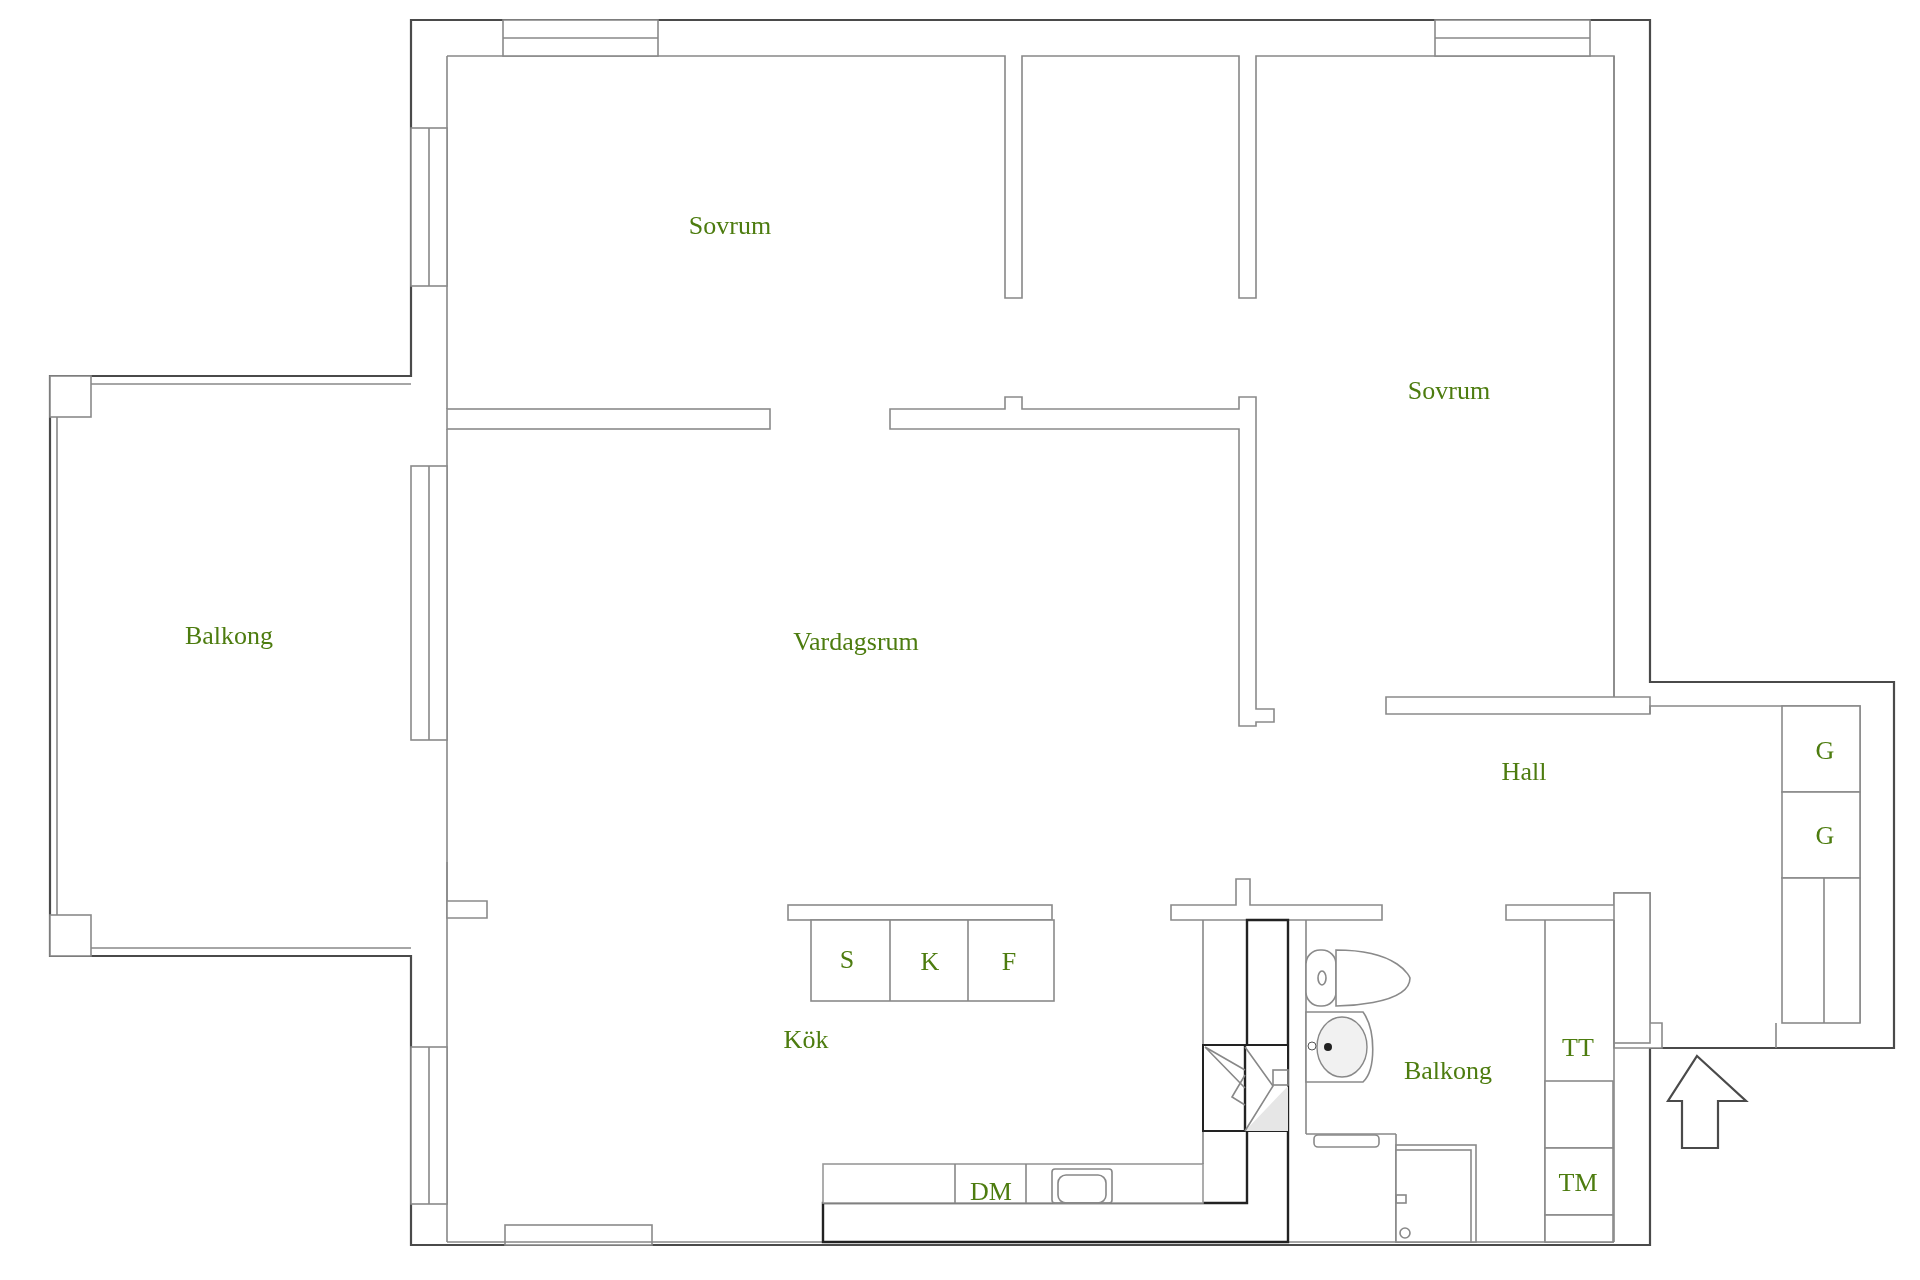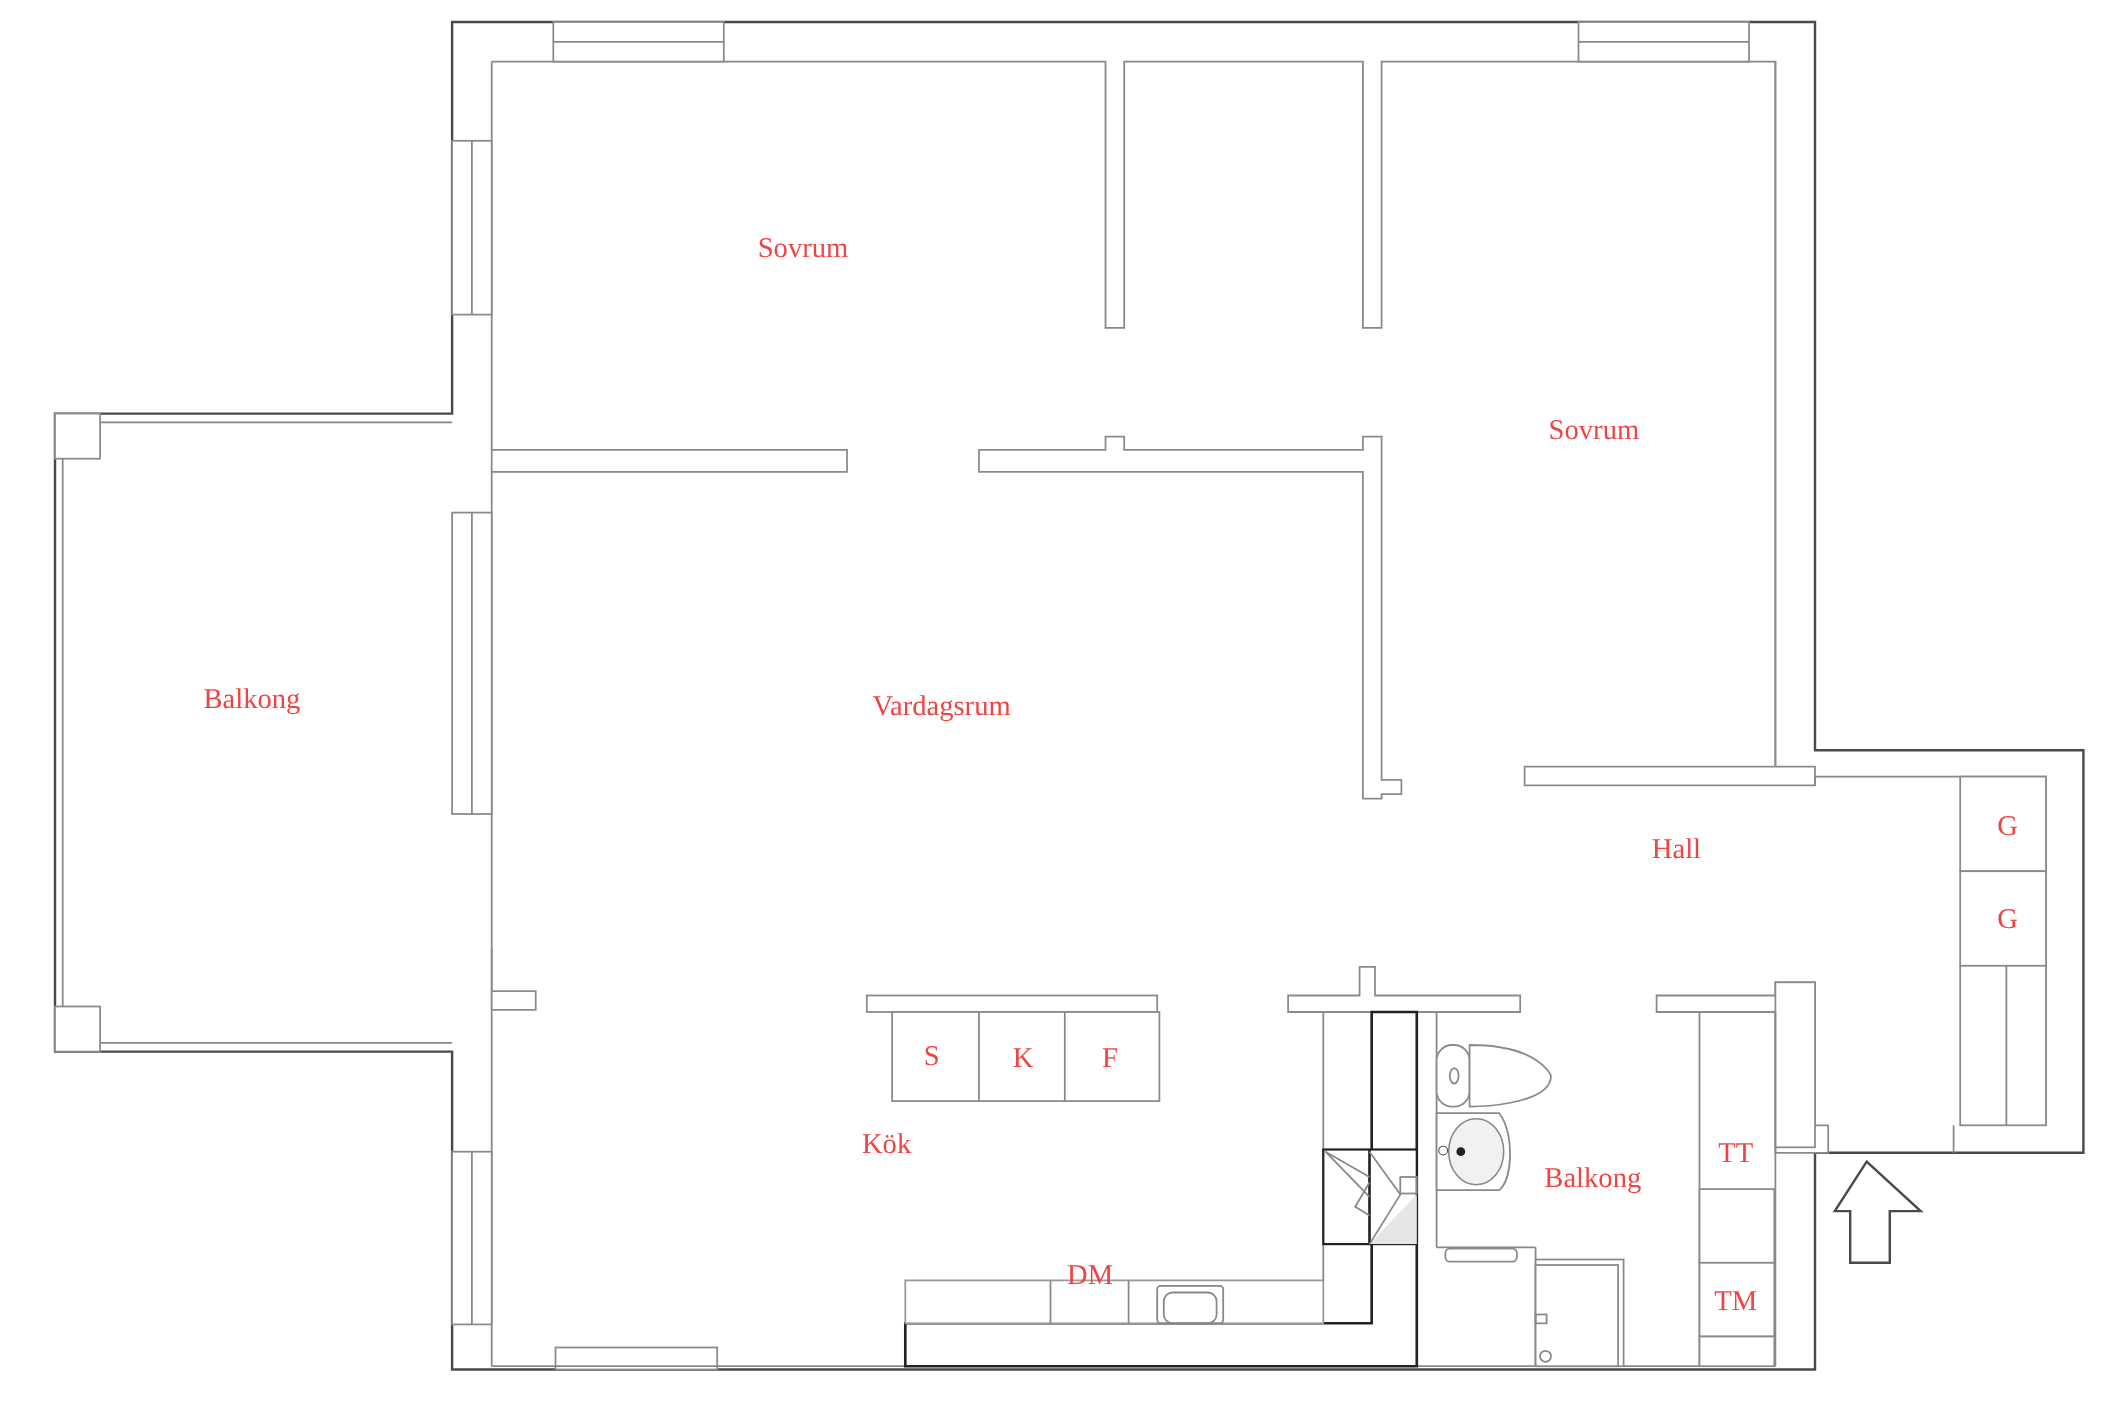--- a/index.html
+++ b/index.html
@@ -2,21 +2,21 @@
 <html><head>
 <meta charset="utf-8">
 <style>
   html,body{margin:0;padding:0;background:#ffffff;}
   body{width:1920px;height:1280px;overflow:hidden;position:relative;}
   svg{position:absolute;left:0;top:0;}
   .w{fill:#fff;stroke:#8a8a8a;stroke-width:1.6;}
   .o{fill:none;stroke:#4a4a4a;stroke-width:2.2;}
   .d{fill:none;stroke:#222;stroke-width:2.4;}
   .t{fill:none;stroke:#888;stroke-width:1.6;}
-  .lbl{position:absolute;font-family:"Liberation Serif","DejaVu Serif",serif;color:#ef4444;white-space:nowrap;transform:translate(-50%,-50%);}
+  .lbl{position:absolute;font-family:"Liberation Serif","DejaVu Serif",serif;color:#4d7c0f;white-space:nowrap;transform:translate(-50%,-50%);}
   .room{font-size:26px;}
   .app{font-size:26px;}
 </style>
 </head>
 <body>
 
 <svg width="1920" height="1280" viewBox="0 0 1920 1280">
 
   <path class="o" d="M411,20 L1650,20 L1650,682 L1894,682 L1894,1048 L1650,1048 L1650,1245 L411,1245 L411,956 L50,956 L50,376 L411,376 Z"></path>
 
@@ -128,17 +128,17 @@
 <div class="lbl room" style="left:1449px;top:391px">Sovrum</div>
 <div class="lbl room" style="left:229px;top:636px">Balkong</div>
 <div class="lbl room" style="left:856px;top:642px">Vardagsrum</div>
 <div class="lbl room" style="left:1524px;top:772px">Hall</div>
 <div class="lbl room" style="left:806px;top:1040px">Kök</div>
 <div class="lbl room" style="left:1448px;top:1071px">Balkong</div>
 
 <div class="lbl app" style="left:847px;top:960px">S</div>
 <div class="lbl app" style="left:930px;top:962px">K</div>
 <div class="lbl app" style="left:1009px;top:962px">F</div>
-<div class="lbl app" style="left:991px;top:1159px">DM</div>
+<div class="lbl app" style="left:991px;top:1192px">DM</div>
 <div class="lbl app" style="left:1825px;top:751px">G</div>
 <div class="lbl app" style="left:1825px;top:836px">G</div>
 <div class="lbl app" style="left:1578px;top:1048px">TT</div>
 <div class="lbl app" style="left:1578px;top:1183px">TM</div>
 
 </body></html>

